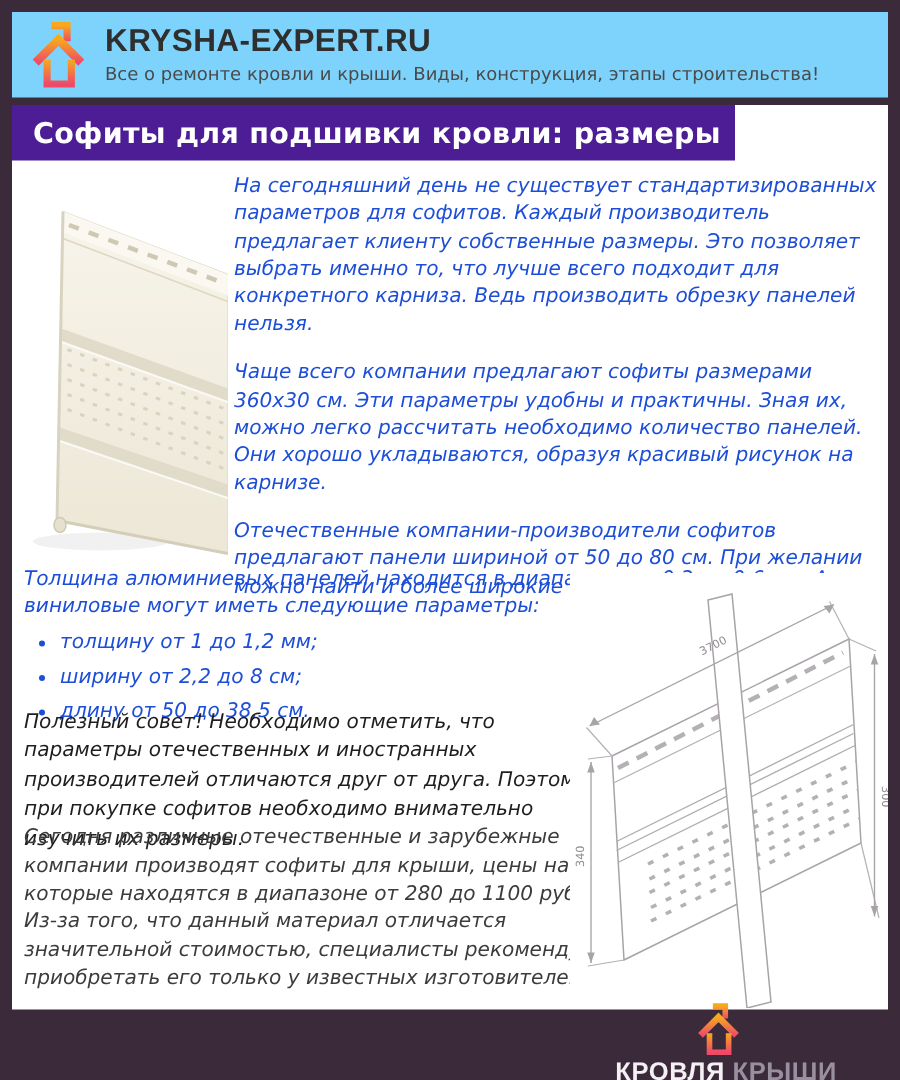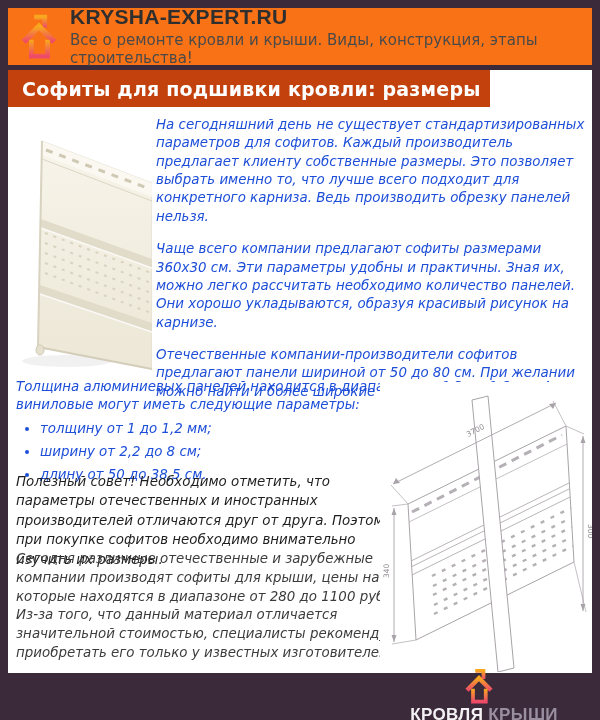--- a/index.html
+++ b/index.html
@@ -7,37 +7,37 @@
     width:600px;height:720px;
     font-family:"DejaVu Sans","Liberation Sans",sans-serif;
     background:#3b2a3a;
     overflow:hidden;
   }
   .page{position:relative;width:600px;height:720px;background:#3b2a3a;}
 
   
   .header-card{
     position:absolute;left:8px;top:8px;width:584px;height:57px;
-    background:#f97316;display:flex;align-items:center;padding:0 0 0 12px;box-sizing:border-box;
+    background:#7dd3fc;display:flex;align-items:center;padding:0 0 0 12px;box-sizing:border-box;
   }
   .logo-icon{width:38px;height:46px;flex:0 0 auto;}
   .header-text{margin-left:12px;}
   .site-title{
     font-family:"Liberation Sans","DejaVu Sans",sans-serif;
     font-size:21px;font-weight:bold;color:#2f2f2f;letter-spacing:.3px;line-height:1.05;
   }
-  .tagline{font-size:15px;color:#4a4a4a;margin-top:3px;}
+  .tagline{font-size:12px;color:#4a4a4a;margin-top:3px;}
 
   
   .main-card{
     position:absolute;left:8px;top:70px;width:584px;height:603px;background:#ffffff;
   }
   .title-bar{
     position:absolute;left:0;top:0;width:482px;height:37px;
-    background:#c2410c;color:#ffffff;display:flex;align-items:center;
+    background:#4c1d95;color:#ffffff;display:flex;align-items:center;
     padding-left:14px;box-sizing:border-box;
     font-size:19px;font-weight:bold;letter-spacing:.2px;
   }
 
   
   .photo{
     position:absolute;left:4px;top:44px;width:140px;height:264px;background:#ffffff;
   }
   .col-right{
     position:absolute;left:148px;top:46px;width:434px;

